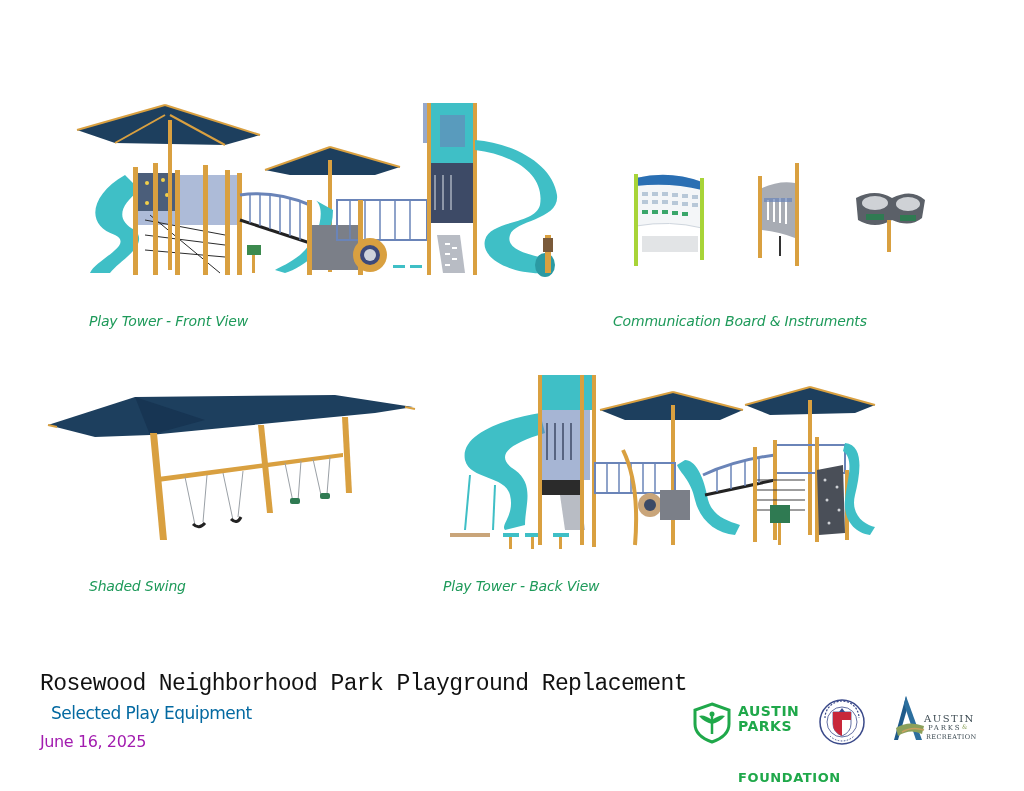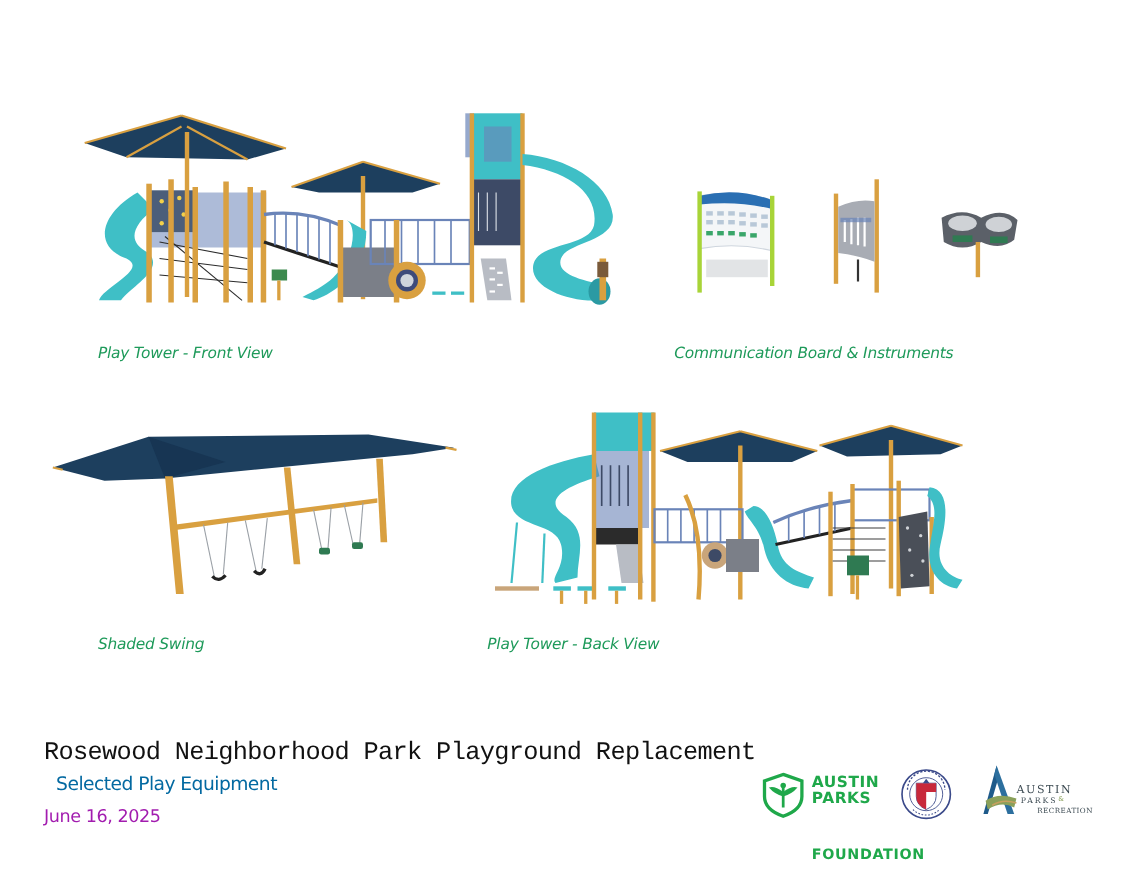--- a/index.html
+++ b/index.html
@@ -358,14 +358,14 @@
 <div class="abs" style="left:888px;top:694px;width:100px;height:52px;">
   <svg class="abs" style="left:0;top:0;" width="40" height="50" viewBox="0 0 40 50">
     <path d="M18 2 L6 46 L10 46 L20 12 Z" fill="#1e5a8a"></path>
     <path d="M18 2 L34 46 L28 46 L16 10 Z" fill="#2c6f9e"></path>
     <path d="M8 34 Q 20 26 36 32 L 34 40 Q 22 34 10 42 Z" fill="#8aa05a"></path>
     <path d="M14 38 Q 24 32 36 36" stroke="#c9a060" stroke-width="1.5" fill="none"></path>
   </svg>
   <div class="abs apr-text" style="left:36px;top:20px;font-size:10px;letter-spacing:1.5px;">AUSTIN</div>
   <div class="abs apr-text" style="left:40px;top:31px;font-size:7px;letter-spacing:1.8px;">PARKS</div>
   <div class="abs apr-text" style="left:74px;top:30px;font-size:6px;color:#8aa05a;">&amp;</div>
-  <div class="abs apr-text" style="left:55px;top:40px;font-size:6.5px;letter-spacing:0.4px;">RECREATION</div>
+  <div class="abs apr-text" style="left:38px;top:40px;font-size:6.5px;letter-spacing:0.4px;">RECREATION</div>
 </div>
 
 </body></html>

